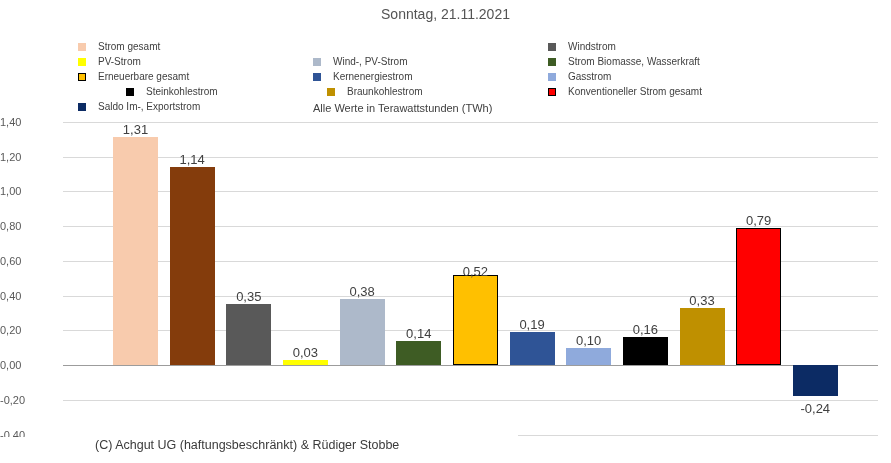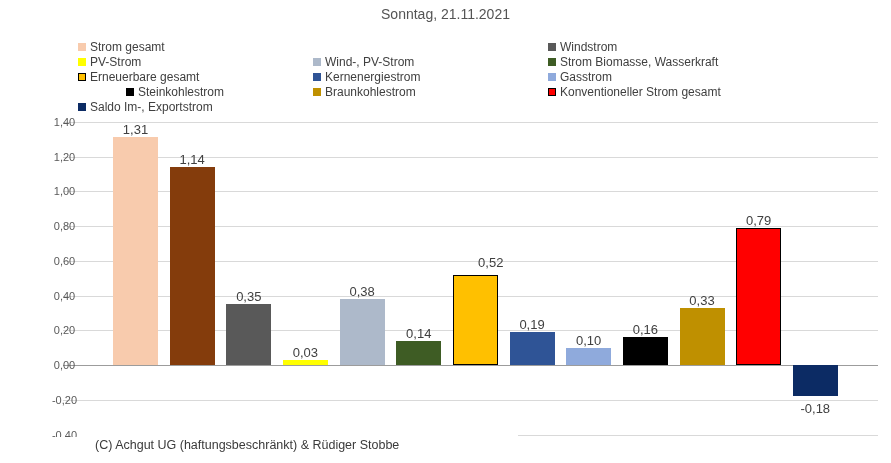--- a/index.html
+++ b/index.html
@@ -1,28 +1,28 @@
 <!DOCTYPE html>
 <html><head>
 <meta charset="utf-8">
 <style>
   html,body{margin:0;padding:0;background:#fff;}
   .stage{position:relative;width:891px;height:463px;background:#ffffff;overflow:hidden;
          font-family:"Liberation Sans",sans-serif;}
   .title{position:absolute;top:6px;left:0;width:100%;text-align:center;font-size:14px;}
   .legend{position:absolute;inset:0;pointer-events:none;}
-  .legend-item{position:absolute;display:flex;align-items:center;gap:4px;font-size:12px;
+  .legend-item{position:absolute;display:flex;align-items:center;gap:12px;font-size:10px;
                line-height:12px;white-space:nowrap;}
   .swatch{width:8px;height:8px;flex:0 0 8px;display:inline-block;box-sizing:border-box;}
   .note{position:absolute;left:313px;top:102px;font-size:11px;}
   .plot{position:absolute;inset:0;}
   .gridline{position:absolute;height:1px;}
   .bar{position:absolute;box-sizing:border-box;}
   .vlabel{position:absolute;width:56px;text-align:center;font-size:13px;}
-  .ylabel-wrap{position:absolute;left:0;width:57px;text-align:center;font-size:11px;height:13px;margin-left:36px;}
+  .ylabel-wrap{position:absolute;left:0;width:57px;text-align:left;font-size:11px;height:13px;}
   .ylabel-wrap.clipped{height:8px;overflow:hidden;}
   .footer-text{position:absolute;left:95px;top:438px;font-size:12.5px;}
 </style>
 </head>
 <body>
 
 <div class="stage">
   <div class="title" style="color: rgb(84, 84, 84);">Sonntag, 21.11.2021</div>
   <div class="legend" id="legend">
       <div class="legend-item" style="left: 78px; top: 41px; color: rgb(64, 64, 64);">
@@ -54,33 +54,34 @@
         <span>Kernenergiestrom</span>
       </div>
       <div class="legend-item" style="left: 548px; top: 71px; color: rgb(64, 64, 64);">
         <span class="swatch" style="background: rgb(143, 170, 220);"></span>
         <span>Gasstrom</span>
       </div>
       <div class="legend-item" style="left: 78px; top: 86px; color: rgb(64, 64, 64); padding-left: 48px;">
         <span class="swatch" style="background: rgb(0, 0, 0);"></span>
         <span>Steinkohlestrom</span>
       </div>
-      <div class="legend-item" style="left: 313px; top: 86px; color: rgb(64, 64, 64); text-align: right;">
+      <div class="legend-item" style="left: 327px; top: 86px; color: rgb(64, 64, 64); text-align: right;">
         <span class="swatch" style="background: rgb(191, 144, 0);"></span>
         <span>Braunkohlestrom</span>
       </div>
       <div class="legend-item" style="left: 548px; top: 86px; color: rgb(64, 64, 64);">
         <span class="swatch" style="background: rgb(255, 0, 0); border: 1.4px solid rgb(0, 0, 0);"></span>
         <span>Konventioneller Strom gesamt</span>
       </div>
       <div class="legend-item" style="left: 78px; top: 101px; color: rgb(64, 64, 64);">
         <span class="swatch" style="background: rgb(12, 43, 100);"></span>
         <span>Saldo Im-, Exportstrom</span>
       </div>
     </div>
+  <div class="note" style="color: rgb(64, 64, 64);">Alle Werte in Terawattstunden (TWh)</div>
   <div class="plot" id="plot">
       <div class="gridline" style="left: 63px; width: 815px; top: 122px; background: rgb(217, 217, 217);"></div>
       <div class="ylabel-wrap" style="top: 115.75px; color: rgb(89, 89, 89);">1,40</div>
       <div class="gridline" style="left: 63px; width: 815px; top: 157px; background: rgb(217, 217, 217);"></div>
       <div class="ylabel-wrap" style="top: 150.5px; color: rgb(89, 89, 89);">1,20</div>
       <div class="gridline" style="left: 63px; width: 815px; top: 191px; background: rgb(217, 217, 217);"></div>
       <div class="ylabel-wrap" style="top: 185.25px; color: rgb(89, 89, 89);">1,00</div>
       <div class="gridline" style="left: 63px; width: 815px; top: 226px; background: rgb(217, 217, 217);"></div>
       <div class="ylabel-wrap" style="top: 220px; color: rgb(89, 89, 89);">0,80</div>
       <div class="gridline" style="left: 63px; width: 815px; top: 261px; background: rgb(217, 217, 217);"></div>
@@ -101,28 +102,28 @@
       <div class="vlabel" style="left: 164.15px; top: 151.925px; color: rgb(64, 64, 64);">1,14</div>
       <div class="bar" style="left: 226.3px; width: 45px; background: rgb(89, 89, 89); top: 304.188px; height: 60.8125px;"></div>
       <div class="vlabel" style="left: 220.8px; top: 289.188px; color: rgb(64, 64, 64);">0,35</div>
       <div class="bar" style="left: 282.95px; width: 45px; background: rgb(255, 255, 0); top: 359.788px; height: 5.2125px;"></div>
       <div class="vlabel" style="left: 277.45px; top: 344.788px; color: rgb(64, 64, 64);">0,03</div>
       <div class="bar" style="left: 339.6px; width: 45px; background: rgb(173, 185, 202); top: 298.975px; height: 66.025px;"></div>
       <div class="vlabel" style="left: 334.1px; top: 283.975px; color: rgb(64, 64, 64);">0,38</div>
       <div class="bar" style="left: 396.25px; width: 45px; background: rgb(62, 92, 36); top: 340.675px; height: 24.325px;"></div>
       <div class="vlabel" style="left: 390.75px; top: 325.675px; color: rgb(64, 64, 64);">0,14</div>
       <div class="bar" style="left: 452.9px; width: 45px; background: rgb(255, 192, 0); border: 1.5px solid rgb(0, 0, 0); top: 274.65px; height: 90.35px;"></div>
-      <div class="vlabel" style="left: 447.4px; top: 255px; color: rgb(64, 64, 64); text-align: right;">0,52</div>
+      <div class="vlabel" style="left: 447.4px; top: 264px; color: rgb(64, 64, 64);">0,52</div>
       <div class="bar" style="left: 509.55px; width: 45px; background: rgb(47, 84, 150); top: 331.988px; height: 33.0125px;"></div>
       <div class="vlabel" style="left: 504.05px; top: 316.988px; color: rgb(64, 64, 64);">0,19</div>
       <div class="bar" style="left: 566.2px; width: 45px; background: rgb(143, 170, 220); top: 347.625px; height: 17.375px;"></div>
       <div class="vlabel" style="left: 560.7px; top: 332.625px; color: rgb(64, 64, 64);">0,10</div>
       <div class="bar" style="left: 622.85px; width: 45px; background: rgb(0, 0, 0); top: 337.2px; height: 27.8px;"></div>
       <div class="vlabel" style="left: 617.35px; top: 322.2px; color: rgb(64, 64, 64);">0,16</div>
       <div class="bar" style="left: 679.5px; width: 45px; background: rgb(191, 144, 0); top: 307.663px; height: 57.3375px;"></div>
       <div class="vlabel" style="left: 674px; top: 292.663px; color: rgb(64, 64, 64);">0,33</div>
       <div class="bar" style="left: 736.15px; width: 45px; background: rgb(255, 0, 0); border: 1.5px solid rgb(0, 0, 0); top: 227.737px; height: 137.262px;"></div>
       <div class="vlabel" style="left: 730.65px; top: 212.737px; color: rgb(64, 64, 64);">0,79</div>
       <div class="bar" style="left: 792.8px; width: 45px; background: rgb(12, 43, 100); top: 365px; height: 31.275px;"></div>
-      <div class="vlabel" style="left: 787.3px; top: 401.275px; color: rgb(64, 64, 64);">-0,18</div>
+      <div class="vlabel" style="left: 787.3px; top: 401.275px; color: rgb(64, 64, 64);">-0,24</div>
     </div>
   <span class="footer-text" style="color: rgb(58, 58, 58);">(C) Achgut UG (haftungsbeschränkt) &amp; Rüdiger Stobbe</span>
 </div>
 
 </body></html>

